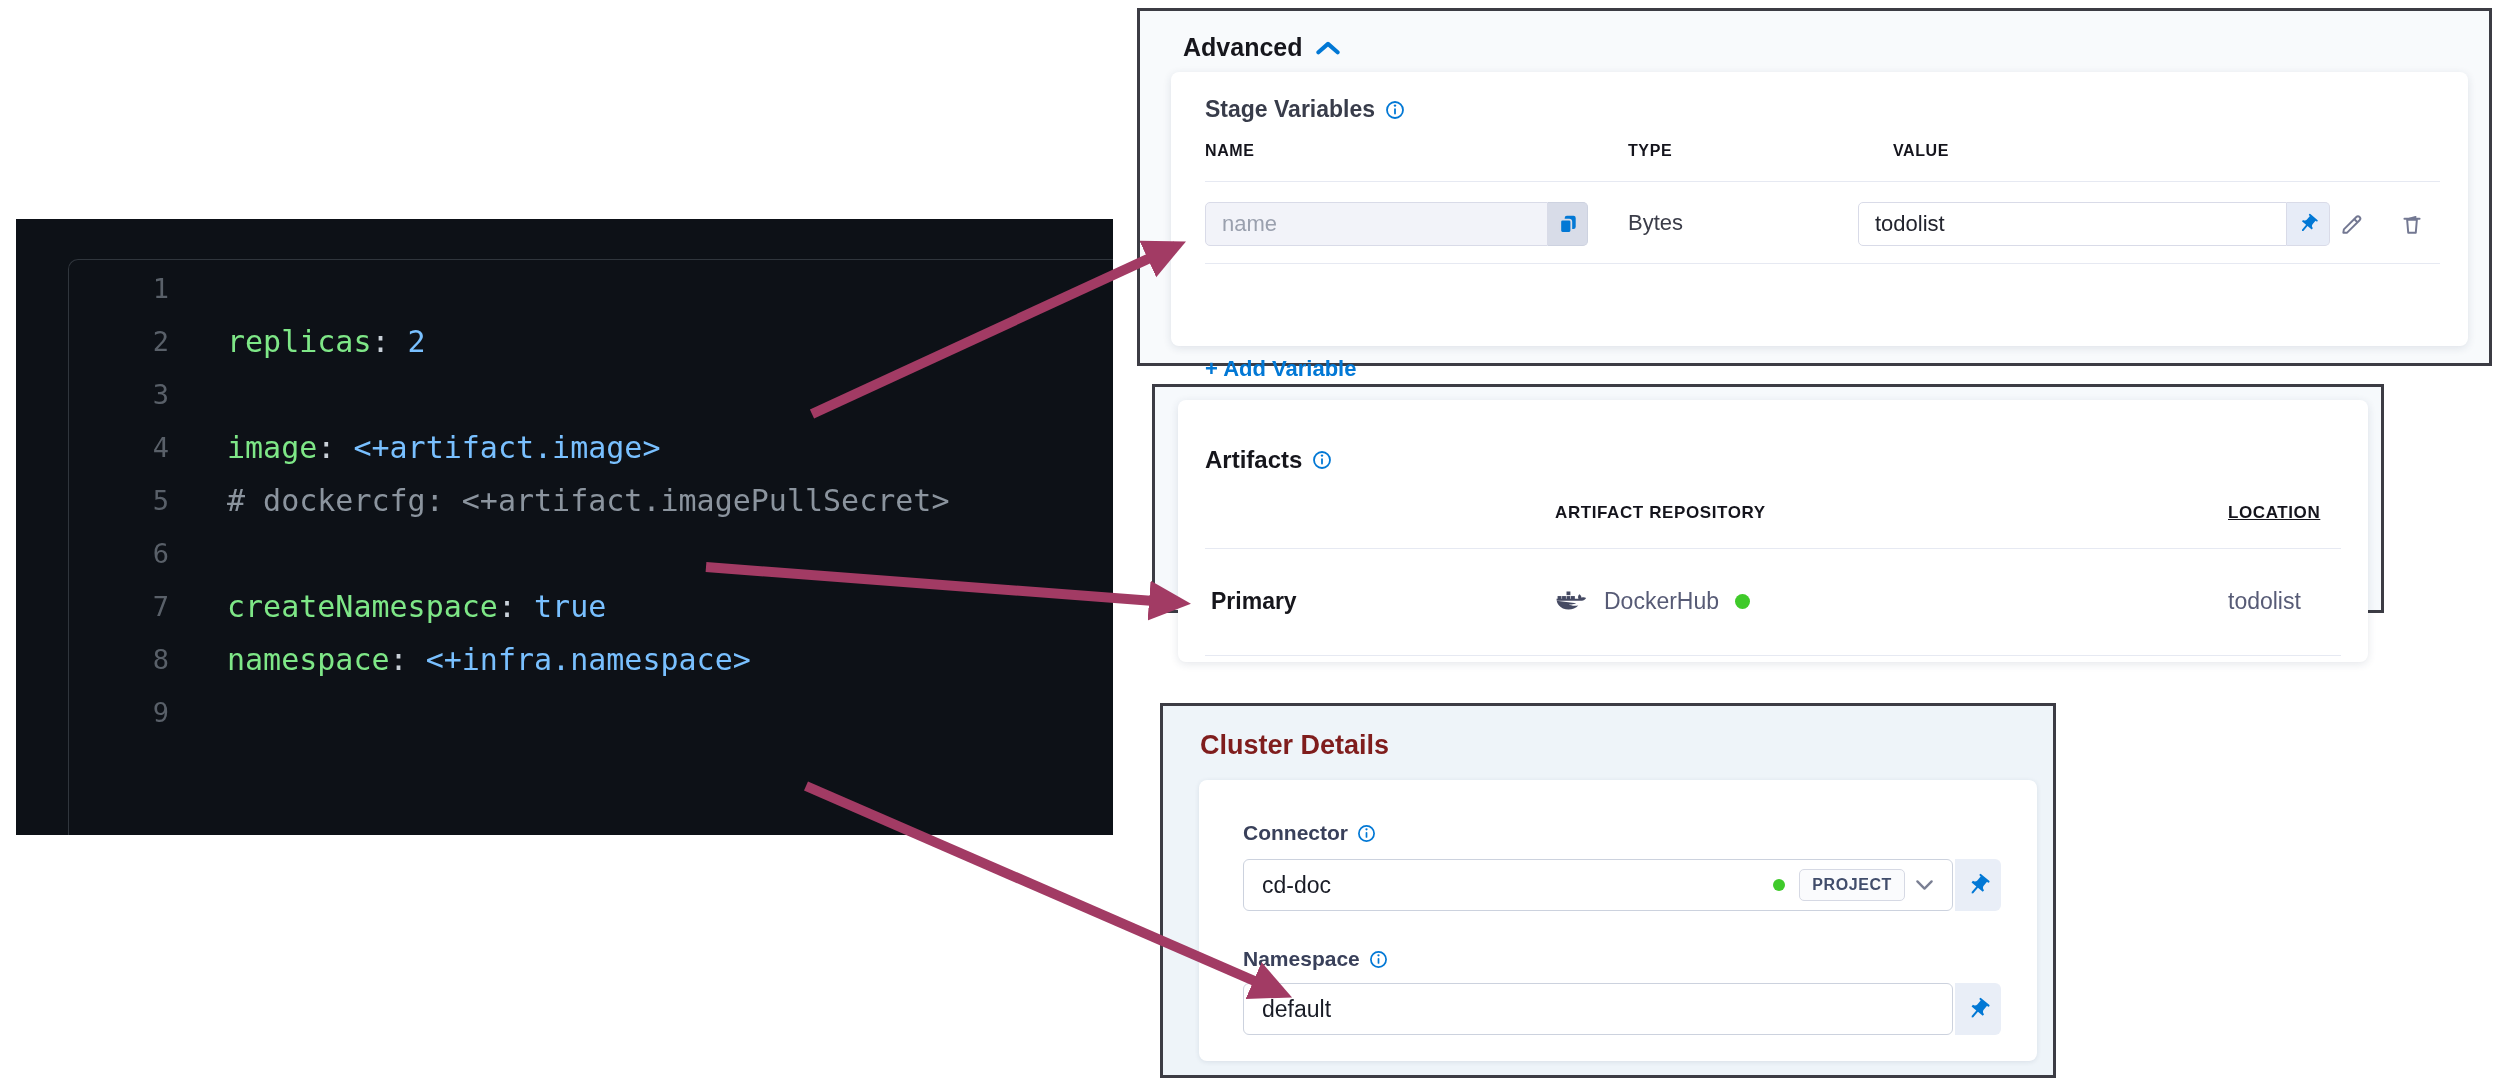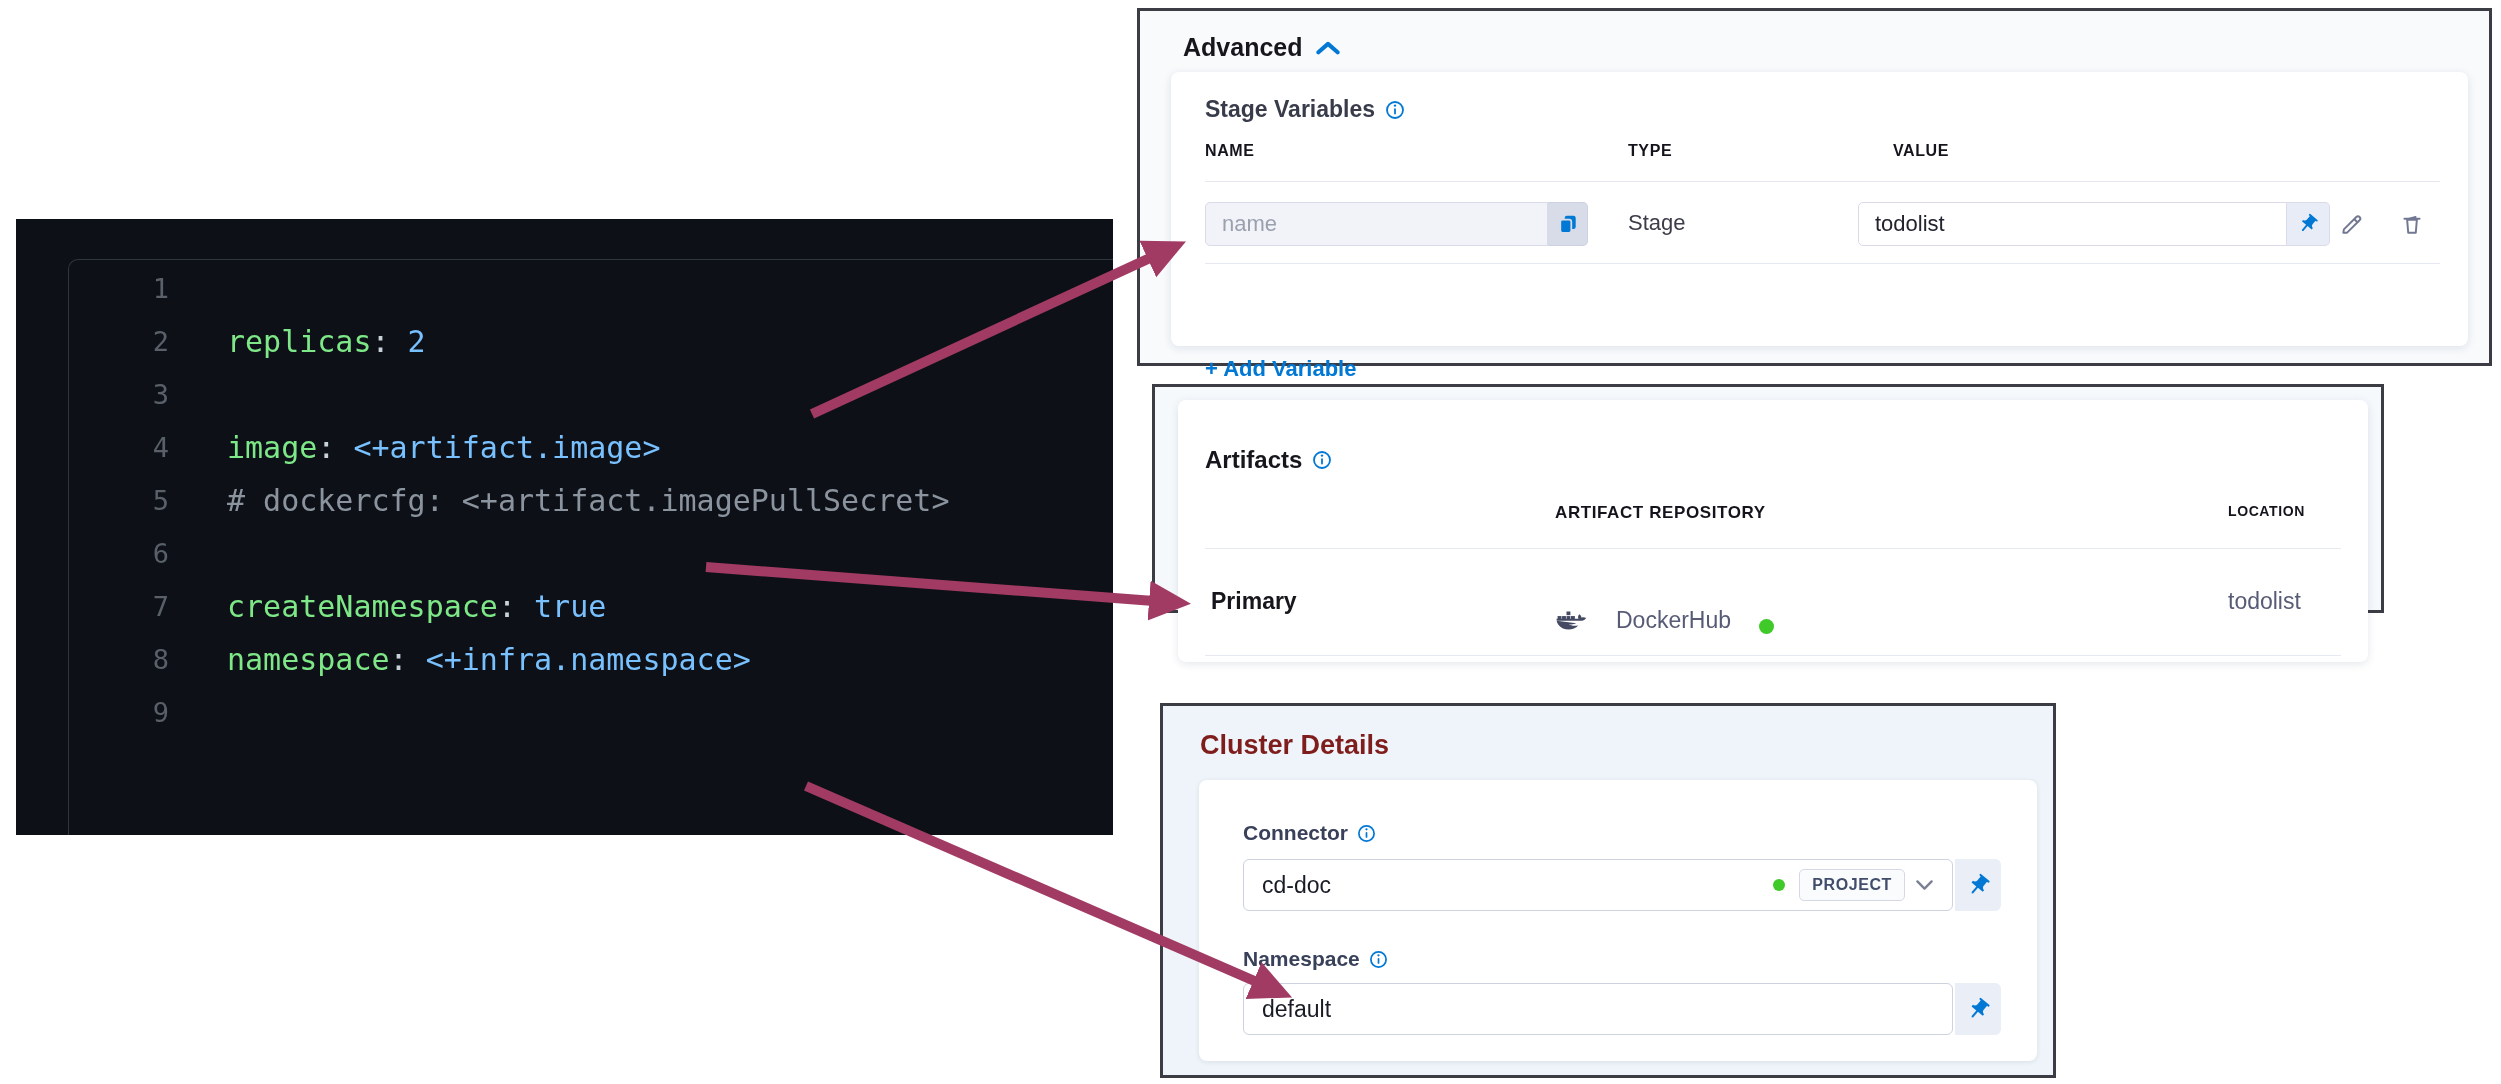--- a/index.html
+++ b/index.html
@@ -62,21 +62,21 @@
               align-items:center; justify-content:center; cursor:pointer; }
   .add-variable { position:absolute; left:34px; top:284px; font-size:22px; font-weight:700;
                   color:#0278d5; cursor:pointer; }
 
   
   .art-panel { left:1152px; top:384px; width:1232px; height:229px; background:#f6f9fc; }
   .art-card { left:23px; top:13px; width:1190px; height:262px; }
   .art-title-row { position:absolute; left:27px; top:46px; display:flex; align-items:center; gap:10px; }
   .art-title { font-size:24px; font-weight:700; color:#16161c; }
   .art-row-label { position:absolute; left:33px; top:188px; font-size:23px; font-weight:700; color:#16161c; }
-  .repo-cell { position:absolute; left:378px; top:188px; display:flex; align-items:flex-end; gap:28px;margin-top:19px; }
+  .repo-cell { position:absolute; left:378px; top:188px; display:flex; align-items:center; gap:16px; }
   .repo-name { font-size:23px; color:#575b76; }
   .status-dot { width:15px; height:15px; border-radius:50%; background:#3fca2a; }
   .loc-cell { position:absolute; left:1050px; top:188px; font-size:23px; color:#575b76; }
 
   
   .clu-panel { left:1160px; top:703px; width:896px; height:375px; background:#eef4f9; }
   .clu-title { position:absolute; left:37px; top:24px; font-size:27px; font-weight:700; color:#7f1d1d; }
   .clu-card { left:36px; top:74px; width:838px; height:281px; box-shadow:0 1px 5px rgba(30,50,80,.10); }
   .field-label-row { position:absolute; left:44px; display:flex; align-items:center; gap:9px; }
   .field-label { font-size:21px; font-weight:700; color:#39405a; }
@@ -139,21 +139,21 @@
 
       <div class="name-input-wrap">
         <input class="name-input" type="text" placeholder="name" style="">
         <div class="copy-btn">
           <svg width="22" height="22" viewBox="0 0 20 20">
               <rect x="7" y="2.5" width="10" height="12" rx="2" fill="#0278d5"></rect>
               <rect x="3" y="6" width="10" height="12" rx="2" fill="#0278d5" stroke="#d8dce8" stroke-width="1.6"></rect>
             </svg>
         </div>
       </div>
-      <span class="type-text">Stage</span>
+      <span class="type-text">Bytes</span>
       <div class="value-wrap">
         <input class="value-input" type="text" value="todolist" style="">
         <div class="pin-btn">
           <svg width="22" height="22" viewBox="0 0 24 24">
               <path d="M16 9V4h1a1 1 0 0 0 0-2H7a1 1 0 0 0 0 2h1v5c0 1.66-1.34 3-3 3v2h5.97v7l1 1 1-1v-7H19v-2c-1.66 0-3-1.34-3-3z" fill="#0278d5" transform="rotate(40 12 12)"></path>
             </svg>
         </div>
       </div>
       <div class="icon-btn" style="left:1161px;">
         <svg width="26" height="26" viewBox="0 0 24 24">
@@ -179,21 +179,21 @@
     <div class="card art-card">
       <div class="art-title-row">
         <span class="art-title">Artifacts</span>
         <svg class="info-icon" viewBox="0 0 20 20">
             <circle cx="10" cy="10" r="8" fill="none" stroke="#0278d5" stroke-width="1.8"></circle>
             <rect x="9.1" y="8.3" width="1.8" height="6.2" rx="0.9" fill="#0278d5"></rect>
             <circle cx="10" cy="5.6" r="1.2" fill="#0278d5"></circle>
           </svg>
       </div>
       <span class="col-header" style="left:377px; top:103px; font-size:17px;">ARTIFACT REPOSITORY</span>
-      <span class="col-header" style="left:1050px; top:103px; font-size:14px;">LOCATION</span>
+      <span class="col-header" style="left:1050px; top:103px; font-size:17px;text-decoration:underline;">LOCATION</span>
       <div class="h-divider" style="left:27px; top:148px; width:1136px;"></div>
 
       <span class="art-row-label">Primary</span>
       <div class="repo-cell">
         <svg width="32" height="24" viewBox="0 0 28 20">
           <g fill="#454a63">
             <rect x="9.2" y="0.8" width="3.4" height="3.2"></rect>
             <rect x="1.4" y="4.8" width="3.4" height="3.2"></rect>
             <rect x="5.3" y="4.8" width="3.4" height="3.2"></rect>
             <rect x="9.2" y="4.8" width="3.4" height="3.2"></rect>

